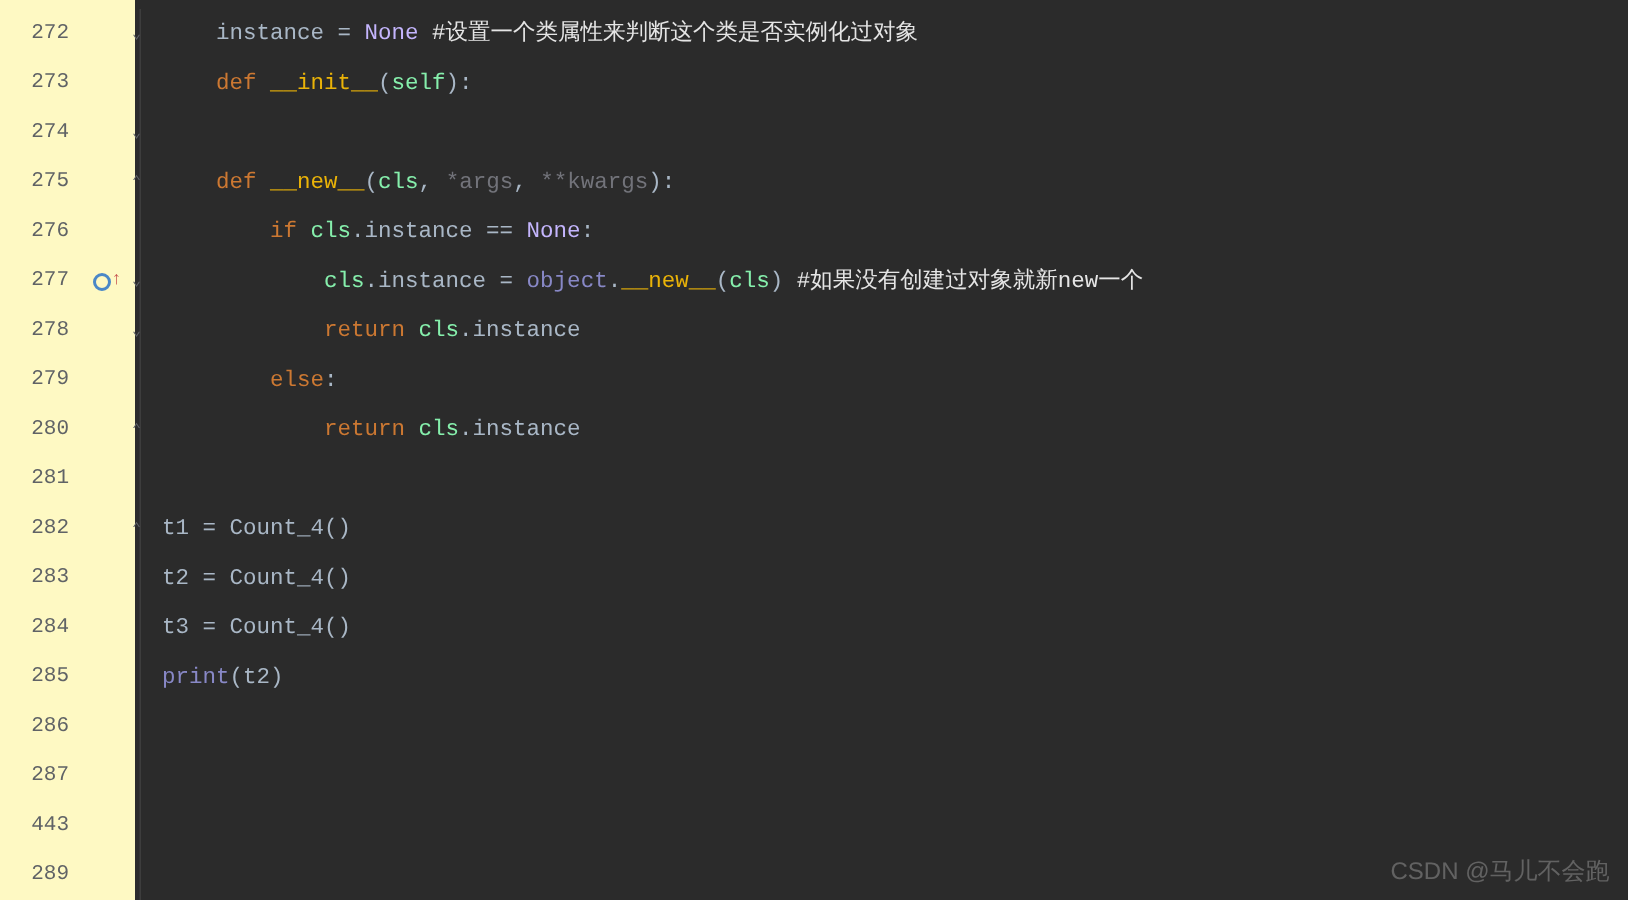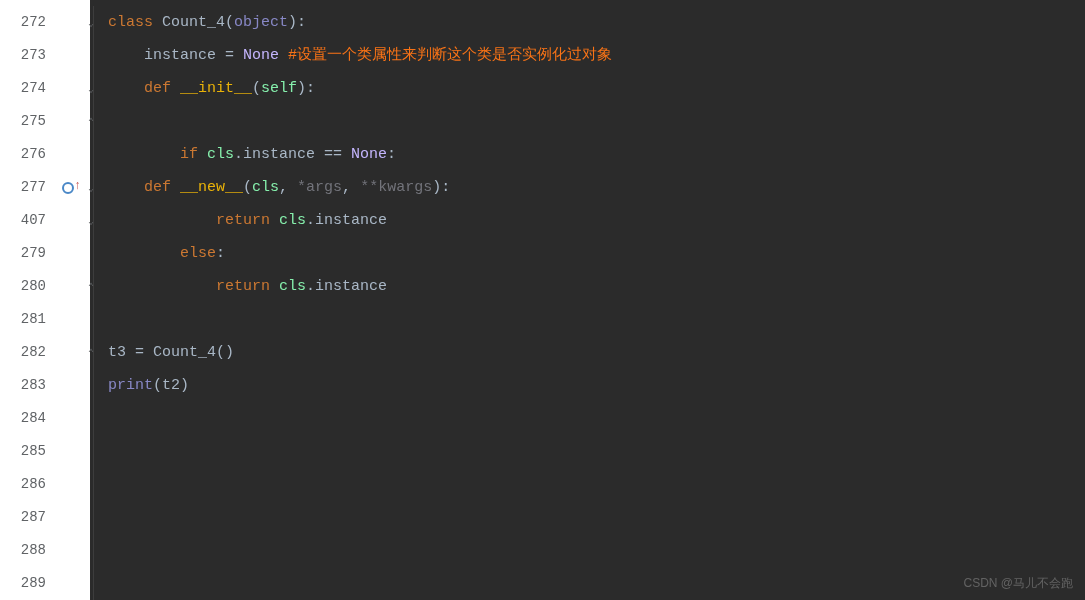--- a/index.html
+++ b/index.html
@@ -11,21 +11,21 @@
       width: 1085px;
       height: 600px;
       overflow: hidden;
       position: relative;
     }
     .editor {
       display: flex;
       height: 100%;
     }
     .gutter {
-      background: #ffffff;
+      background: #fef9c3;
       width: 90px;
       padding-top: 6px;
       flex-shrink: 0;
     }
     .line-nums {
       width: 56px;
       text-align: right;
       color: #606366;
       font-size: 14px;
       line-height: 33px;
@@ -89,28 +89,28 @@
       height: 33px;
       white-space: pre;
     }
     .kw { color: #cc7832; }
     .cls-name { color: #a9b7c6; }
     .magic { color: #eab308; }
     .param { color: #72737a; }
     .self { color: #86efac; }
     .none { color: #c4b5fd; }
     .builtin { color: #8888c6; }
-    .comment { color: #f97316; }
+    .comment { color: #e5e5e5; }
     .punct { color: #a9b7c6; }
     .watermark {
       position: absolute;
       bottom: 8px;
       right: 12px;
       color: rgba(200,200,200,0.35);
-      font-size: 12px;
+      font-size: 16px;
       font-family: sans-serif;
     }
     .fold-line {
       position: absolute;
       left: 93px;
       top: 6px;
       width: 1px;
       height: 594px;
       background: #4f4f4f;
       opacity: 0.5;
@@ -121,31 +121,31 @@
 
 <div class="editor">
   <div class="gutter">
     <div class="line-nums">
       <div class="line-num">272</div>
       <div class="line-num">273</div>
       <div class="line-num">274</div>
       <div class="line-num">275</div>
       <div class="line-num">276</div>
       <div class="line-num">277</div>
-      <div class="line-num">407</div>
+      <div class="line-num">278</div>
       <div class="line-num">279</div>
       <div class="line-num">280</div>
       <div class="line-num">281</div>
       <div class="line-num">282</div>
       <div class="line-num">283</div>
       <div class="line-num">284</div>
       <div class="line-num">285</div>
       <div class="line-num">286</div>
       <div class="line-num">287</div>
-      <div class="line-num">288</div>
+      <div class="line-num">443</div>
       <div class="line-num">289</div>
     </div>
   </div>
 
   <div class="marker-col">
     <div class="marker"></div>
     <div class="marker"></div>
     <div class="marker"></div>
     <div class="marker"></div>
     <div class="marker"></div>
@@ -167,28 +167,30 @@
     <div class="fold-mark">⌄</div>
     <div class="fold-mark"></div>
     <div class="fold-mark">⌃</div>
     <div class="fold-mark"></div>
     <div class="fold-mark">⌃</div>
   </div>
 
   <div class="fold-line"></div>
 
   <div class="code-area">
-    <div class="code-line"><span class="kw">class </span><span class="cls-name">Count_4</span><span class="punct">(</span><span class="builtin">object</span><span class="punct">):</span></div>
     <div class="code-line"><span>    </span><span class="cls-name">instance </span><span class="punct">= </span><span class="none">None </span><span class="comment">#设置一个类属性来判断这个类是否实例化过对象</span></div>
     <div class="code-line"><span>    </span><span class="kw">def </span><span class="magic">__init__</span><span class="punct">(</span><span class="self">self</span><span class="punct">):</span></div>
     <div class="code-line"></div>
+    <div class="code-line"><span>    </span><span class="kw">def </span><span class="magic">__new__</span><span class="punct">(</span><span class="self">cls</span><span class="punct">, </span><span class="param">*args</span><span class="punct">, </span><span class="param">**kwargs</span><span class="punct">):</span></div>
     <div class="code-line"><span>        </span><span class="kw">if </span><span class="self">cls</span><span class="cls-name">.instance </span><span class="punct">== </span><span class="none">None</span><span class="punct">:</span></div>
-    <div class="code-line"><span>    </span><span class="kw">def </span><span class="magic">__new__</span><span class="punct">(</span><span class="self">cls</span><span class="punct">, </span><span class="param">*args</span><span class="punct">, </span><span class="param">**kwargs</span><span class="punct">):</span></div>
+    <div class="code-line"><span>            </span><span class="self">cls</span><span class="cls-name">.instance </span><span class="punct">= </span><span class="builtin">object</span><span class="punct">.</span><span class="magic">__new__</span><span class="punct">(</span><span class="self">cls</span><span class="punct">) </span><span class="comment">#如果没有创建过对象就新new一个</span></div>
     <div class="code-line"><span>            </span><span class="kw">return </span><span class="self">cls</span><span class="cls-name">.instance</span></div>
     <div class="code-line"><span>        </span><span class="kw">else</span><span class="punct">:</span></div>
     <div class="code-line"><span>            </span><span class="kw">return </span><span class="self">cls</span><span class="cls-name">.instance</span></div>
     <div class="code-line"></div>
+    <div class="code-line"><span class="cls-name">t1 </span><span class="punct">= </span><span class="cls-name">Count_4</span><span class="punct">()</span></div>
+    <div class="code-line"><span class="cls-name">t2 </span><span class="punct">= </span><span class="cls-name">Count_4</span><span class="punct">()</span></div>
     <div class="code-line"><span class="cls-name">t3 </span><span class="punct">= </span><span class="cls-name">Count_4</span><span class="punct">()</span></div>
     <div class="code-line"><span class="builtin">print</span><span class="punct">(</span><span class="cls-name">t2</span><span class="punct">)</span></div>
   </div>
 </div>
 
 <div class="watermark">CSDN @马儿不会跑</div>
 
 </body></html>

